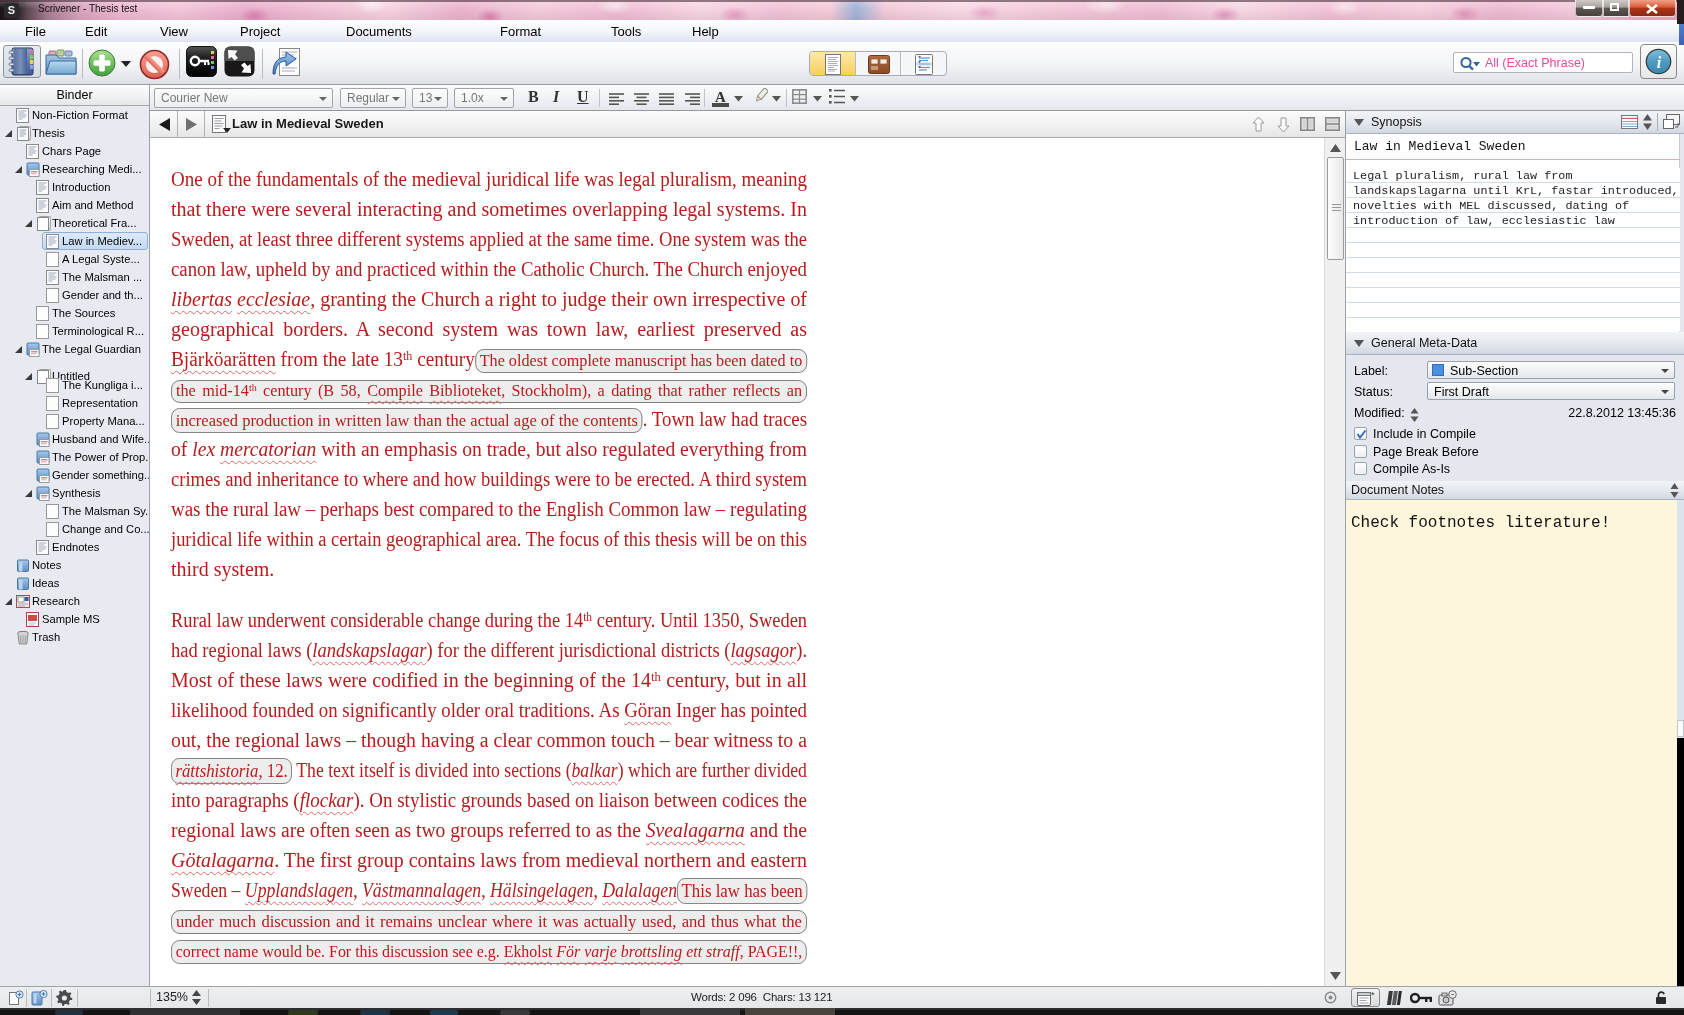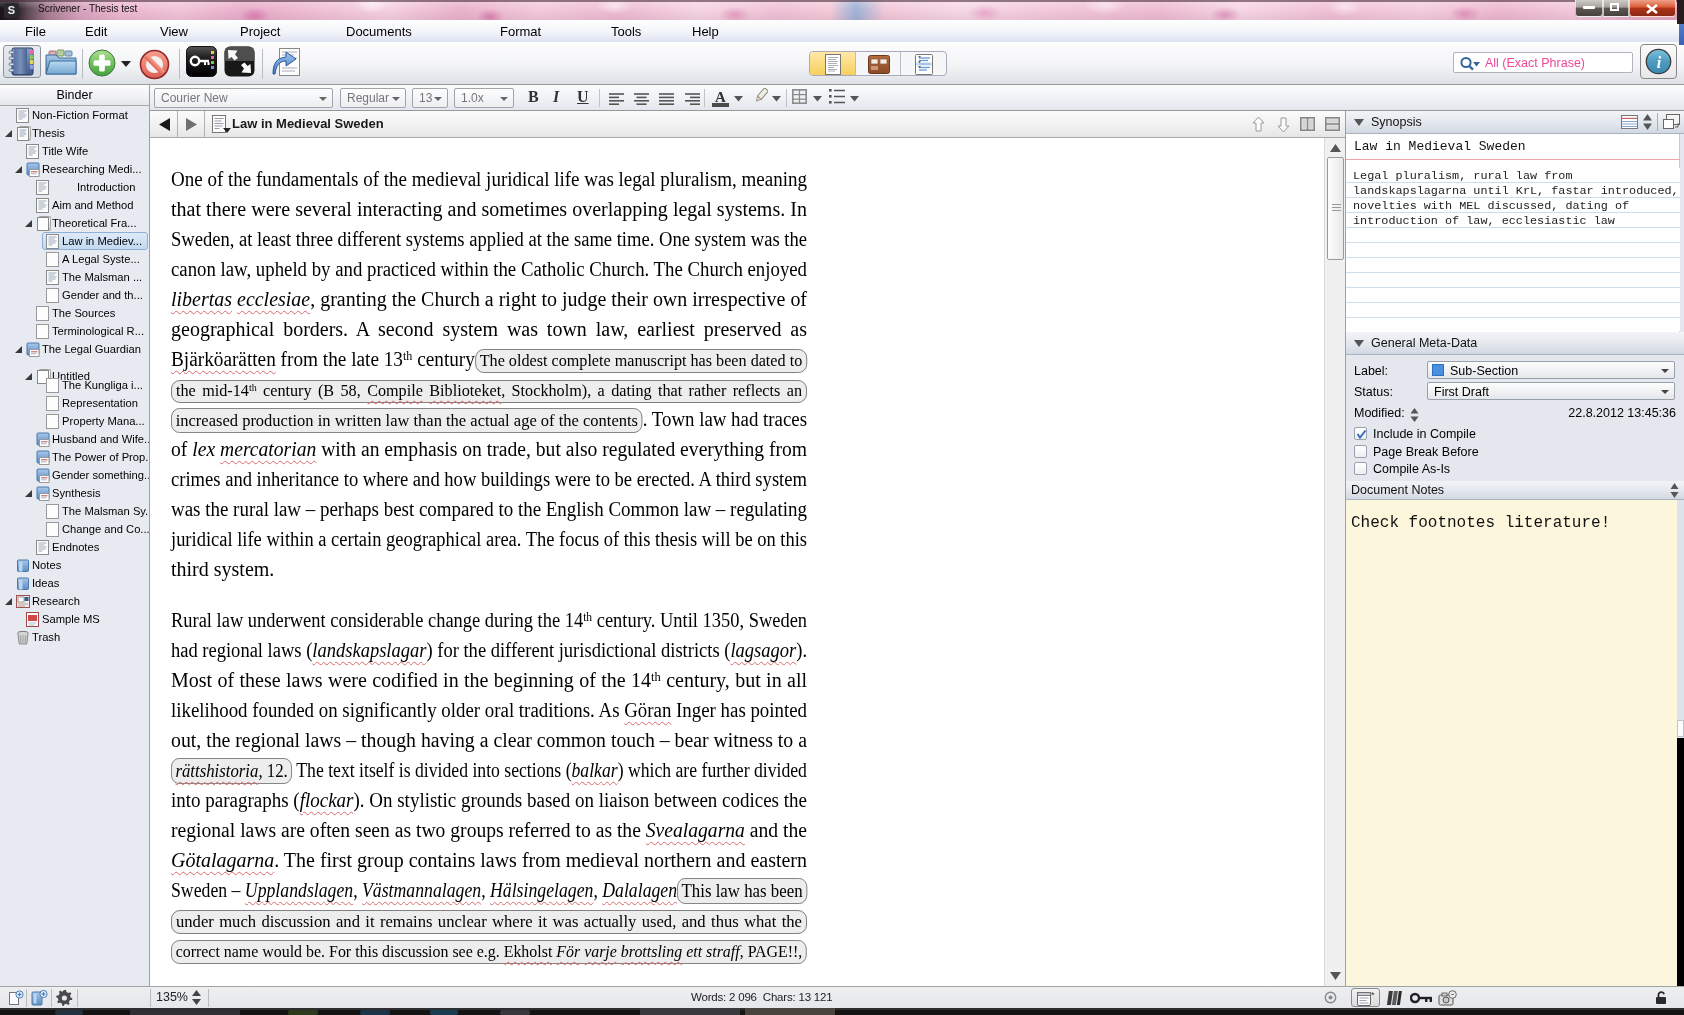--- a/index.html
+++ b/index.html
@@ -51,21 +51,21 @@
 .alico{position:absolute;top:8px;}
 
 #edheader{left:150px;top:111px;width:1196px;height:27px;background:linear-gradient(#fbfbfb,#f1f1f1 55%,#e6e6e6);border-bottom:1px solid #a9a9a9;}
 #edheader .hsep{position:absolute;top:0;width:1px;height:26px;background:#b2b2b2;}
 #edtitle{position:absolute;left:82px;top:5px;font-size:13px;font-weight:bold;color:#1a1a1a;}
 
 #editor{left:150px;top:138px;width:1196px;height:848px;background:#fff;}
 #edscroll{position:absolute;left:1174px;top:0;width:22px;height:848px;background:#f0f0f0;border-left:1px solid #d8d8d8;}
 #edthumb{position:absolute;left:2px;top:19px;width:17px;height:103px;background:linear-gradient(90deg,#fdfdfd,#e8e8e8);border:1px solid #9a9a9a;border-radius:2px;}
 
-#etext{position:absolute;left:21px;top:26px;width:636px;font-family:"Liberation Serif",serif;font-size:20px;color:#000000;}
+#etext{position:absolute;left:21px;top:26px;width:636px;font-family:"Liberation Serif",serif;font-size:20px;color:#b91c1c;}
 .ln{height:30px;line-height:30px;text-align:justify;text-align-last:justify;white-space:nowrap;}
 .lnl{height:30px;line-height:30px;}
 .it{font-style:italic;}
 .sq{text-decoration:underline;text-decoration-style:wavy;text-decoration-color:#d96a6a;text-decoration-thickness:1px;text-underline-offset:4px;text-decoration-skip-ink:none;}
 sup{font-size:12.5px;vertical-align:6px;line-height:0;}
 .ann{background:#ededed;border-top:1px solid #808080;border-bottom:1px solid #808080;padding-top:1px;padding-bottom:2px;}
 .annB{border-left:1px solid #808080;border-right:1px solid #808080;border-radius:9px;padding:1px 4px 2px 4px;}
 .afs{font-size:16.5px;}
 
 #inspector{left:1345px;top:111px;width:339px;height:875px;background:#e4e8ee;border-left:1px solid #98a0a8;}
@@ -352,21 +352,21 @@
         <span class="ic" style="left:26px;"><svg width="13" height="15" viewBox="0 0 13 15">
             <rect x="0.5" y="0.5" width="12" height="14" fill="#fcfcfc" stroke="#8a8a8a"></rect>
             <g stroke="#9aa8bc" stroke-width="1">
               <line x1="2.5" y1="3" x2="10.5" y2="3"></line>
               <line x1="2.5" y1="5" x2="8.5" y2="5"></line>
               <line x1="2.5" y1="7" x2="10.5" y2="7"></line>
               <line x1="2.5" y1="9" x2="9.5" y2="9"></line>
               <line x1="2.5" y1="11" x2="6.5" y2="11"></line>
             </g>
           </svg></span>
-        <span class="tx" style="left:42px;">Title Wife</span>
+        <span class="tx" style="left:42px;">Chars Page</span>
       </div>
 <div class="brow" style="top:75px;">
         <svg class="tri" style="left:14px;" width="9" height="9" viewBox="0 0 9 9">
           <polygon points="8,1 8,8 1,8" fill="#3a3a3a"></polygon>
         </svg>
         <span class="ic" style="left:26px;"><svg width="15" height="15" viewBox="0 0 15 15">
             <rect x="1" y="1" width="12" height="12" rx="1" fill="url(#gfb)" stroke="#4a78a8"></rect>
             <rect x="3.5" y="7.5" width="9.5" height="7" fill="#fff" stroke="#999"></rect>
             <line x1="5" y1="9.8" x2="11.5" y2="9.8" stroke="#c05050"></line>
             <line x1="5" y1="11.8" x2="10.5" y2="11.8" stroke="#a8b0bc"></line>
@@ -377,21 +377,21 @@
         <span class="ic" style="left:36px;"><svg width="13" height="15" viewBox="0 0 13 15">
             <rect x="0.5" y="0.5" width="12" height="14" fill="#fcfcfc" stroke="#8a8a8a"></rect>
             <g stroke="#9aa8bc" stroke-width="1">
               <line x1="2.5" y1="3" x2="10.5" y2="3"></line>
               <line x1="2.5" y1="5" x2="8.5" y2="5"></line>
               <line x1="2.5" y1="7" x2="10.5" y2="7"></line>
               <line x1="2.5" y1="9" x2="9.5" y2="9"></line>
               <line x1="2.5" y1="11" x2="6.5" y2="11"></line>
             </g>
           </svg></span>
-        <span class="tx" style="left:52px;margin-left:25px;">Introduction</span>
+        <span class="tx" style="left:52px;">Introduction</span>
       </div>
 <div class="brow" style="top:111px;">
         <span class="ic" style="left:36px;"><svg width="13" height="15" viewBox="0 0 13 15">
             <rect x="0.5" y="0.5" width="12" height="14" fill="#fcfcfc" stroke="#8a8a8a"></rect>
             <g stroke="#9aa8bc" stroke-width="1">
               <line x1="2.5" y1="3" x2="10.5" y2="3"></line>
               <line x1="2.5" y1="5" x2="8.5" y2="5"></line>
               <line x1="2.5" y1="7" x2="10.5" y2="7"></line>
               <line x1="2.5" y1="9" x2="9.5" y2="9"></line>
               <line x1="2.5" y1="11" x2="6.5" y2="11"></line>

